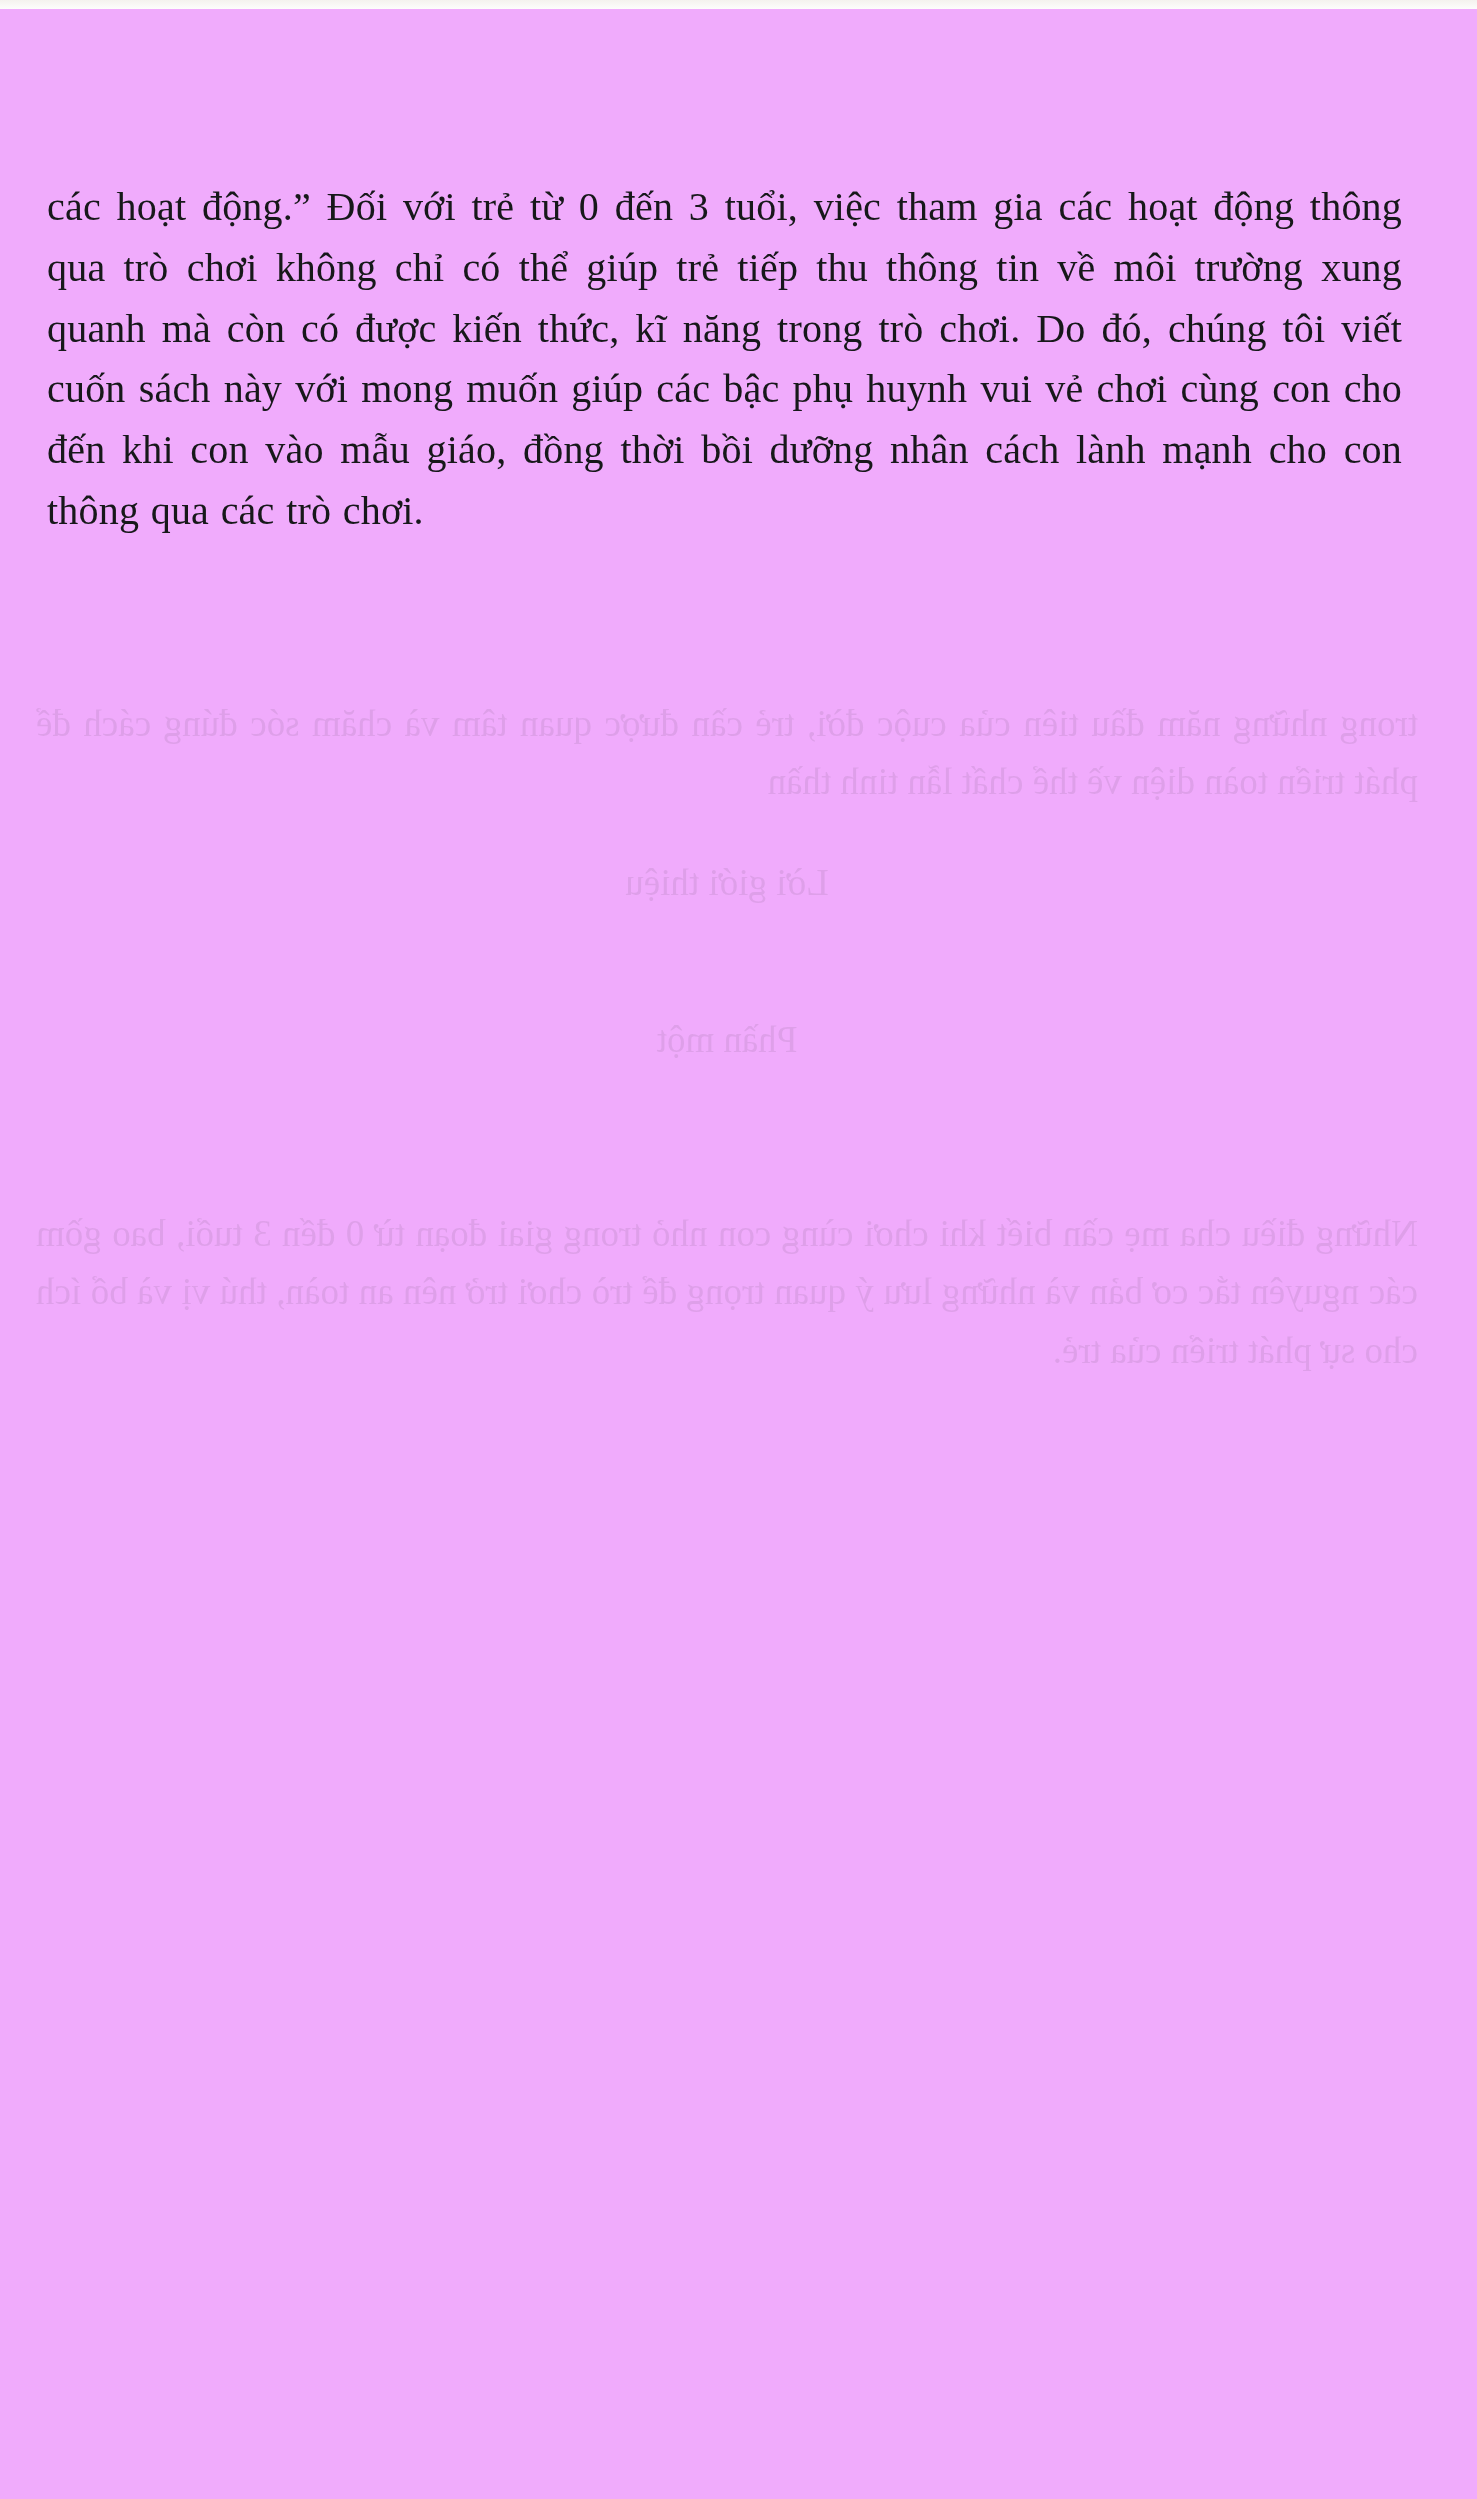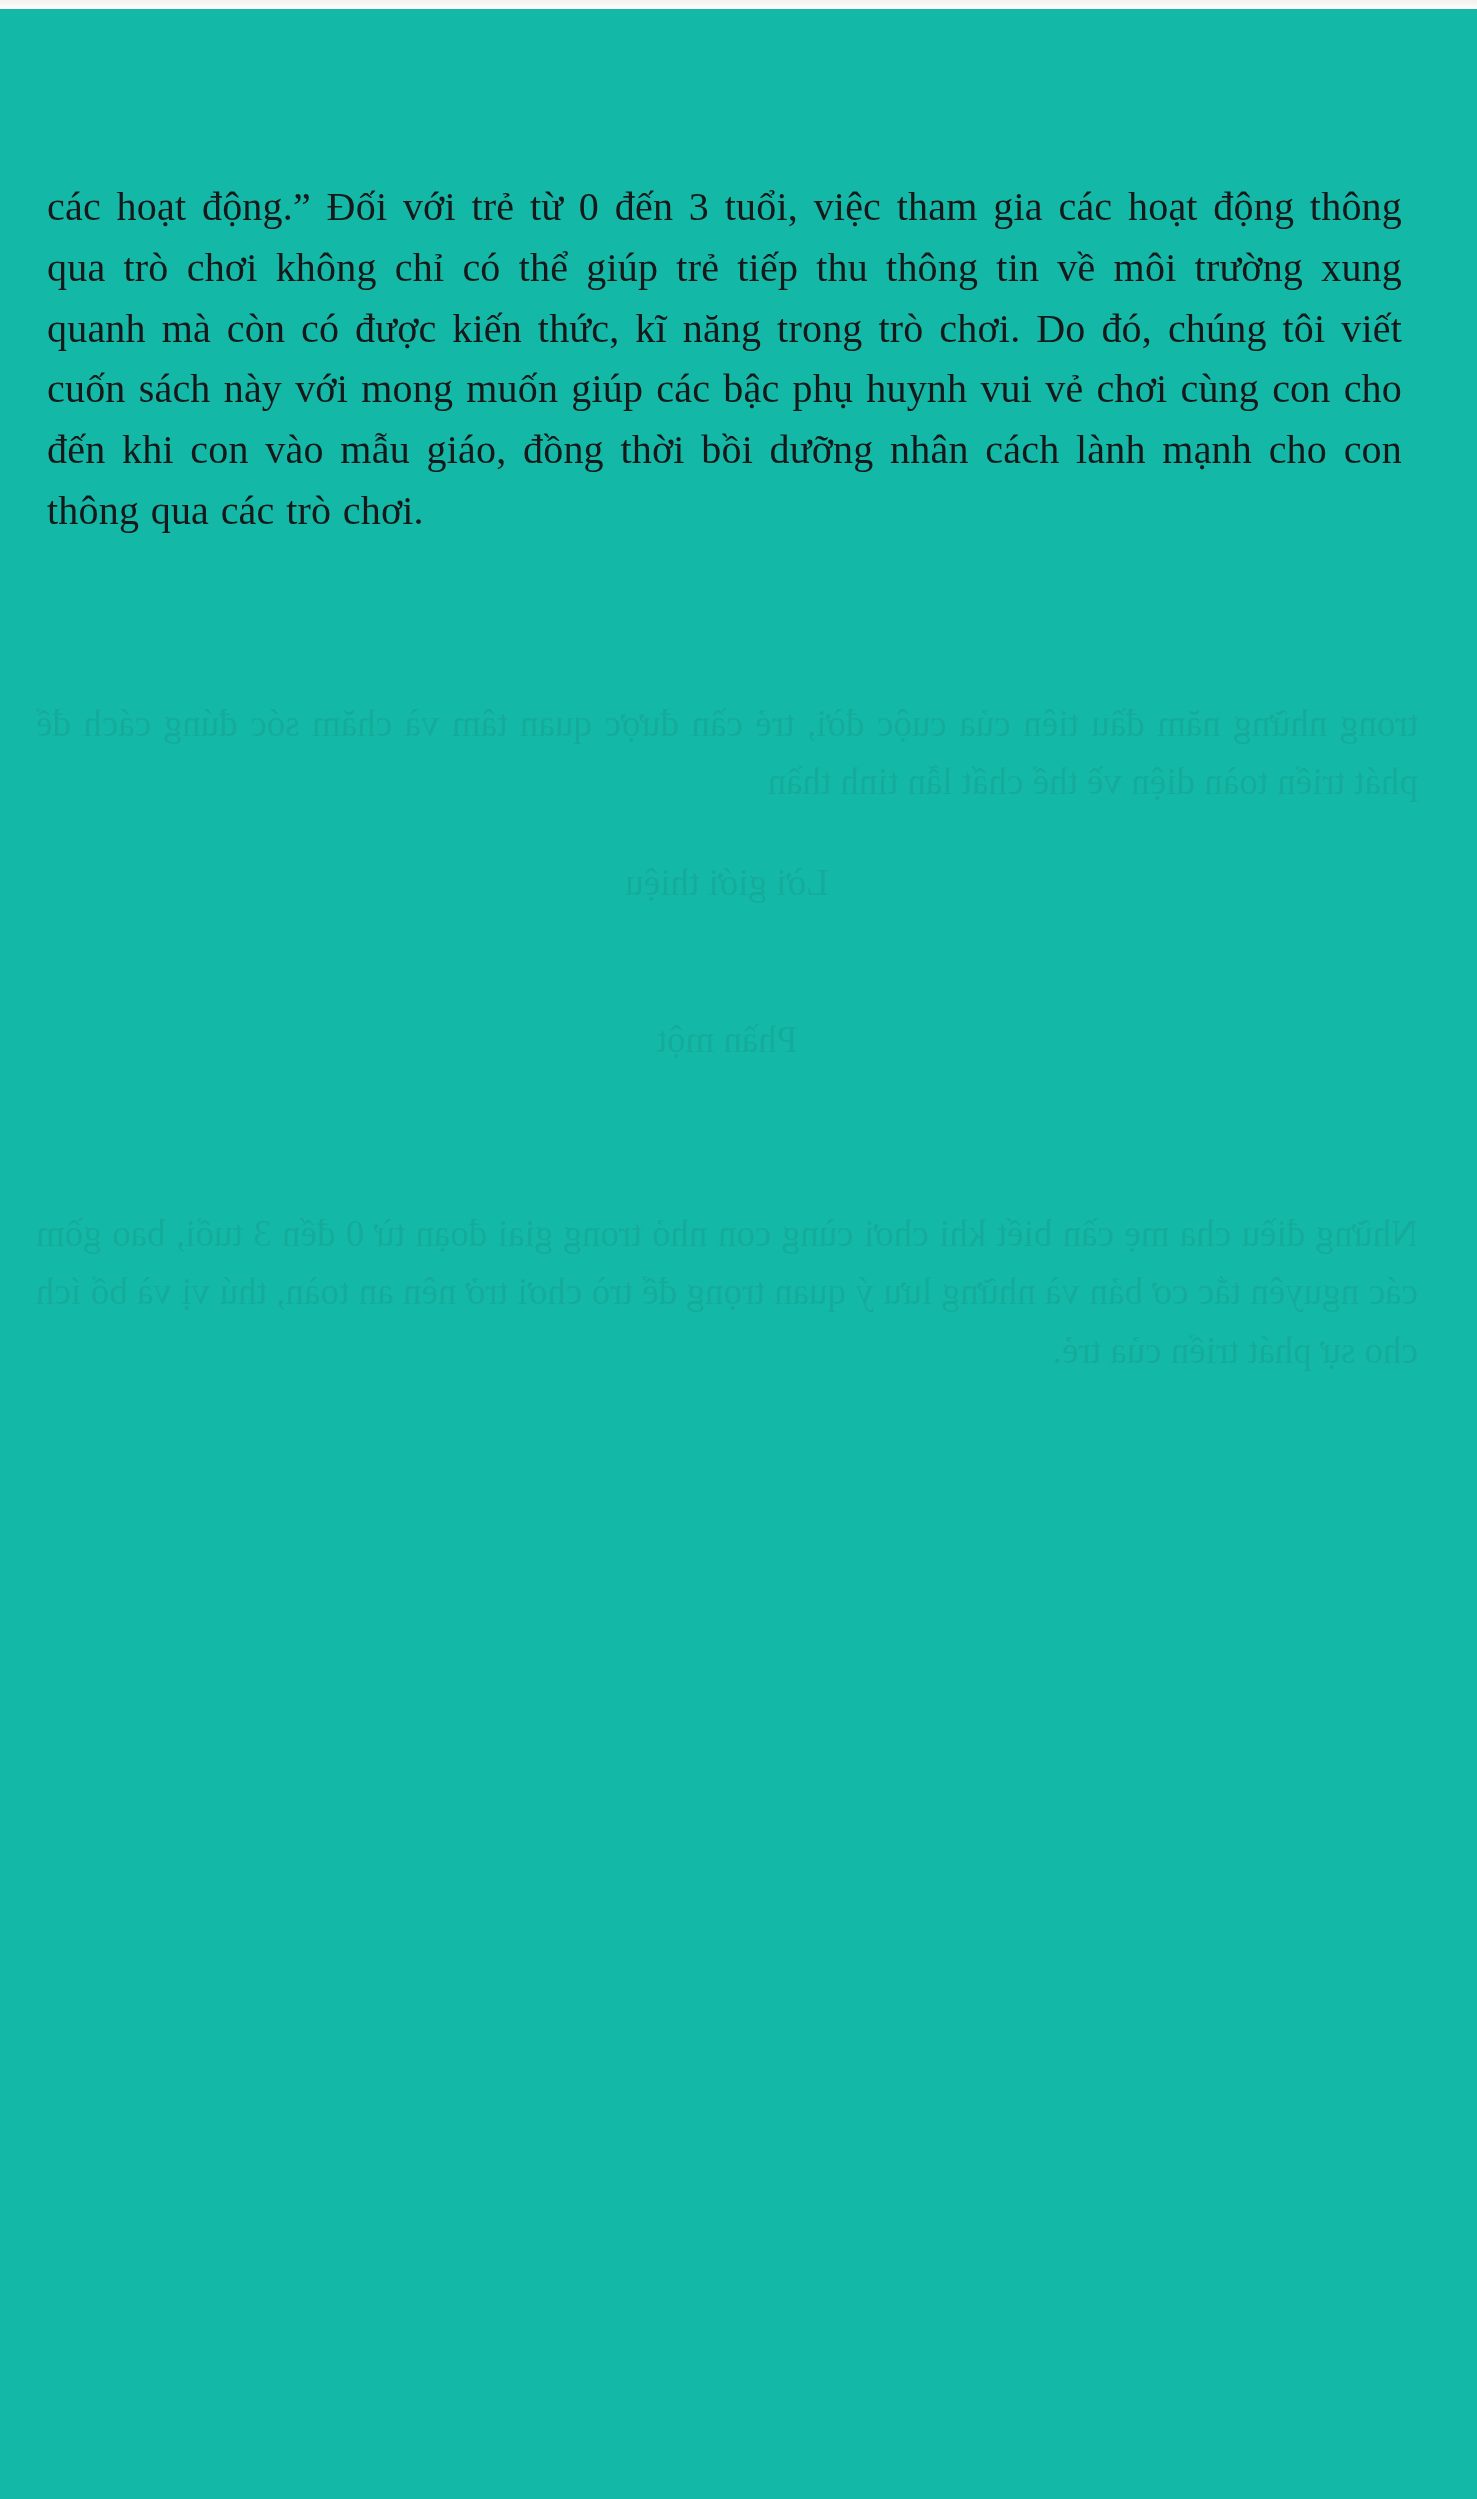--- a/index.html
+++ b/index.html
@@ -4,21 +4,21 @@
 <style>
   html, body {
     margin: 0;
     padding: 0;
     background: #ffffff;
   }
   .page {
     position: relative;
     width: 1477px;
     height: 2500px;
-    background: #14b8a6;
+    background: #f0abfc;
     overflow: hidden;
     font-family: "Liberation Serif", serif;
   }
   
   .page::before {
     content: "";
     position: absolute;
     left: 0; right: 0; top: 0;
     height: 9px;
     background: linear-gradient(to bottom, #f4f2ee, #fdfdfc);

